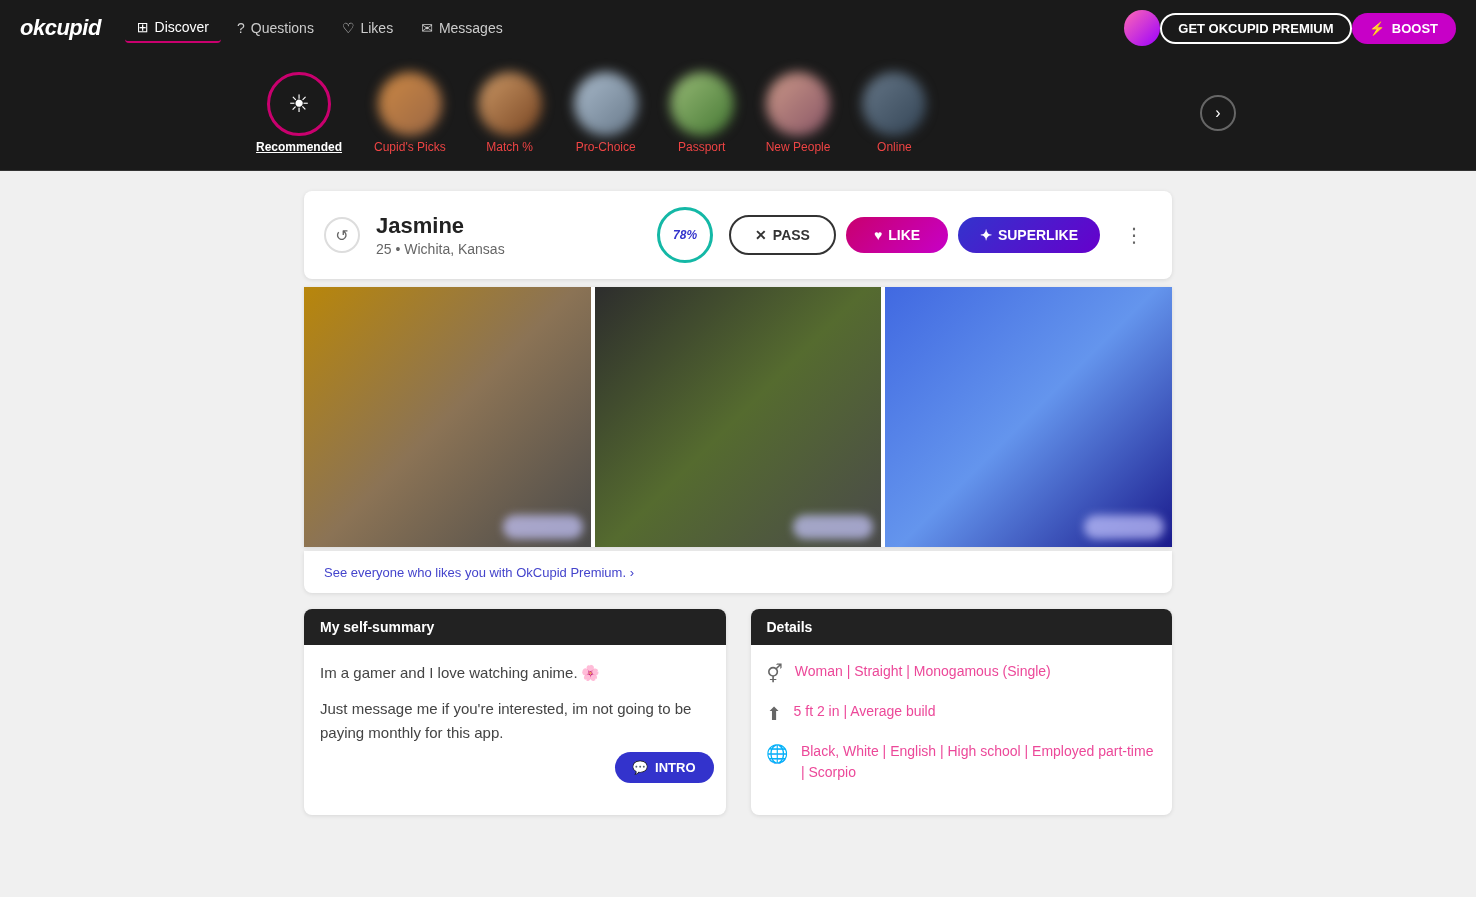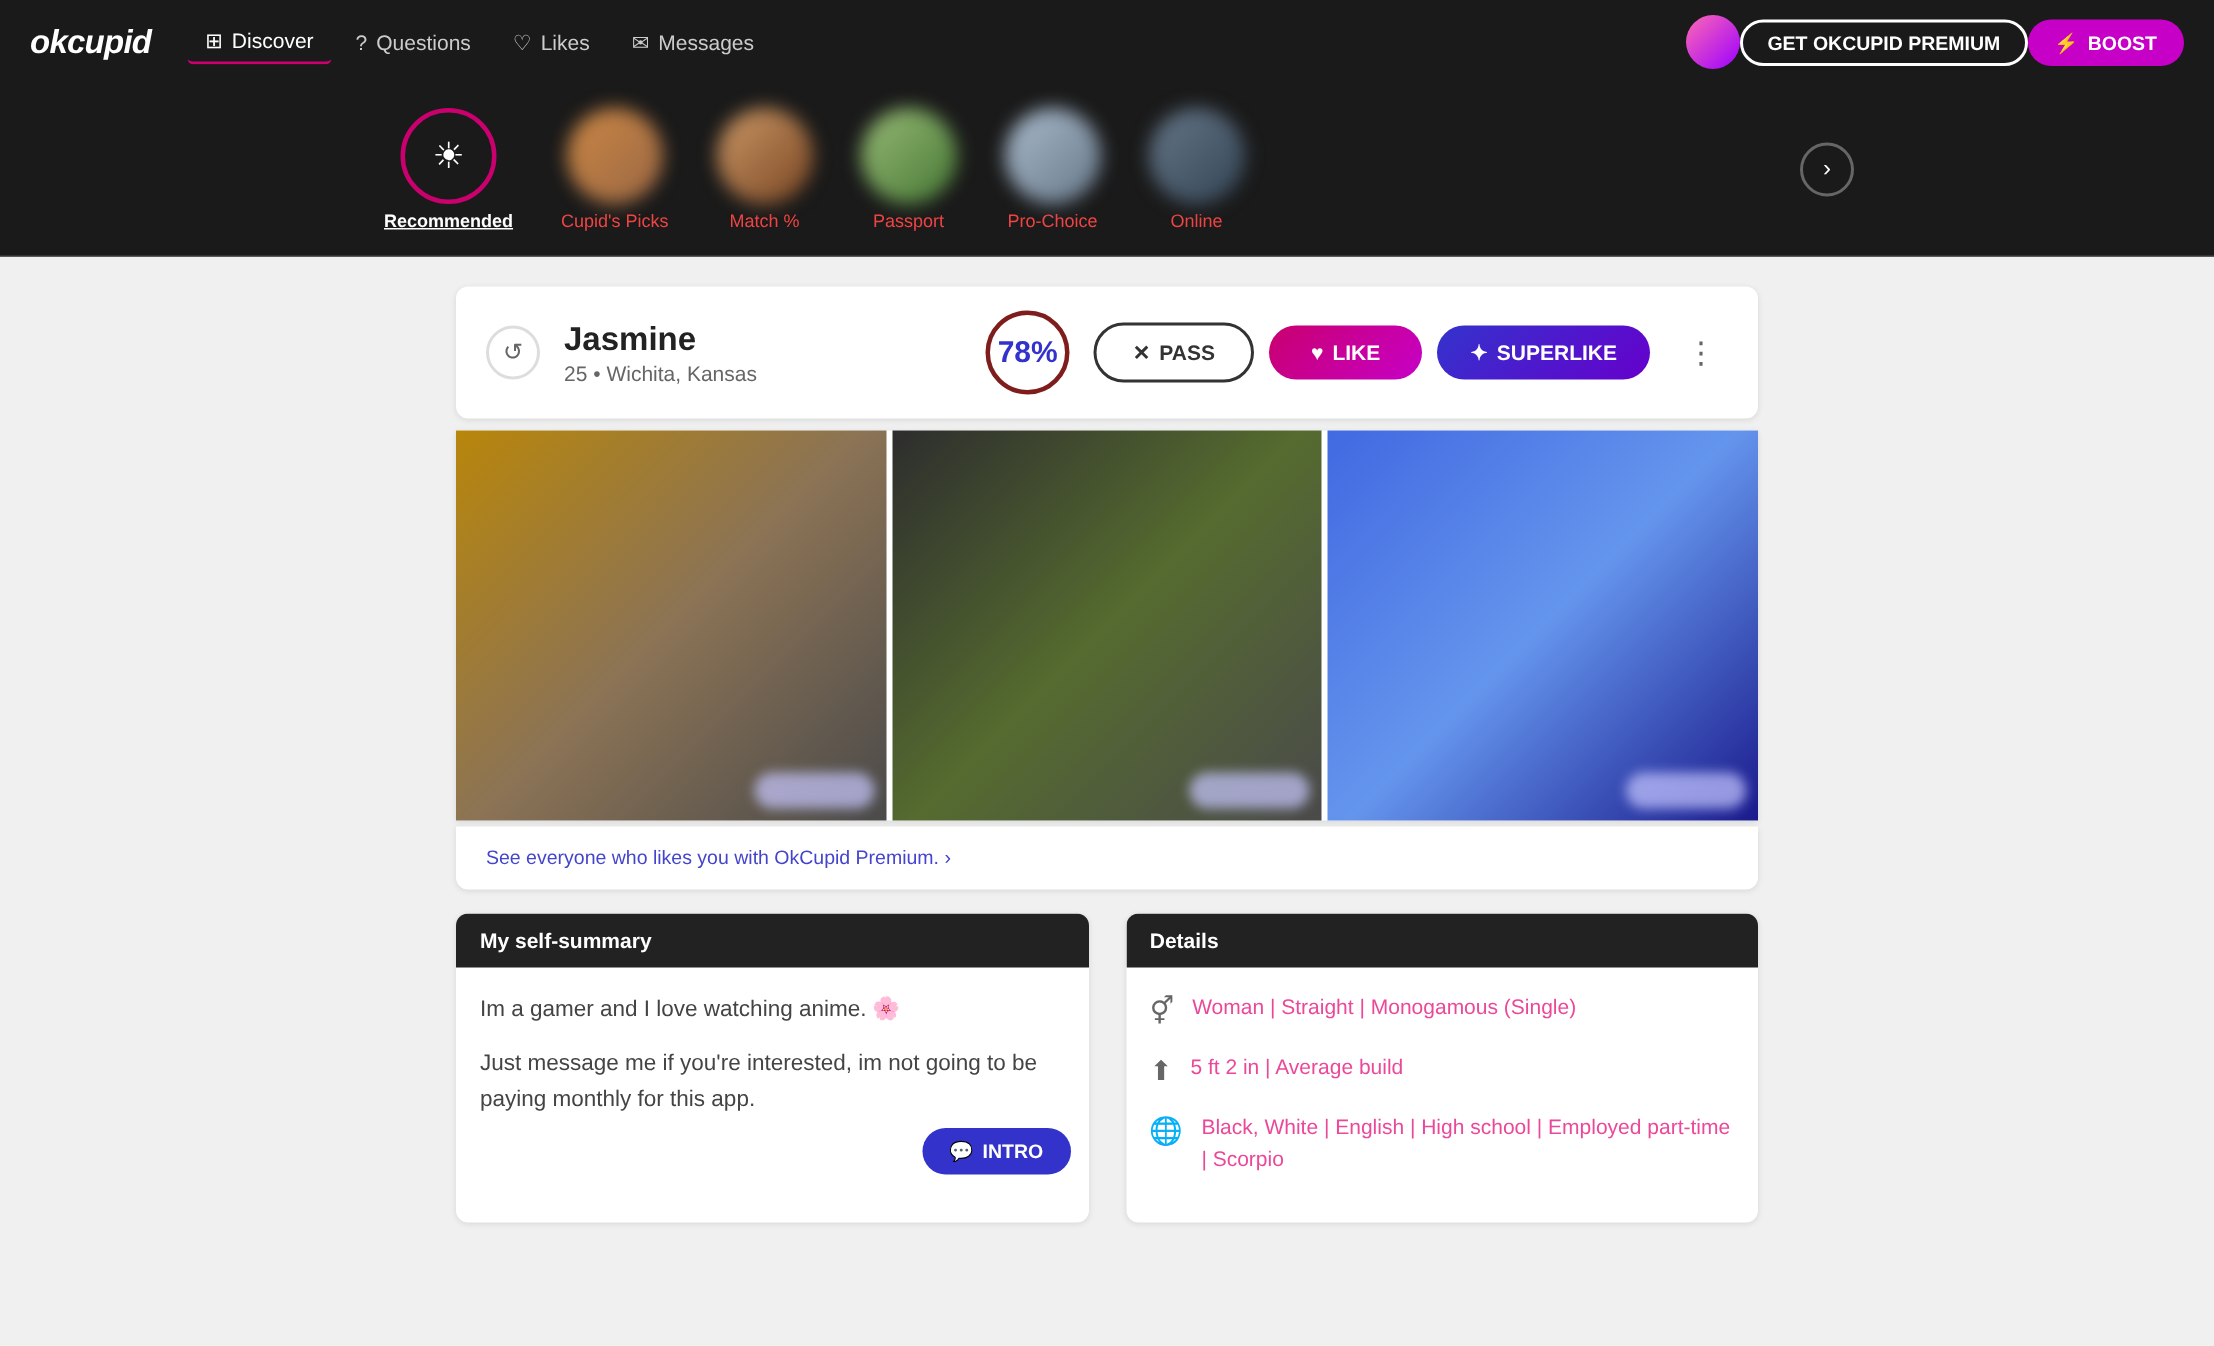--- a/index.html
+++ b/index.html
@@ -192,27 +192,28 @@
     }
     .profile-sub {
       font-size: 14px;
       color: #666;
       margin-top: 2px;
     }
     .match-circle {
       width: 56px;
       height: 56px;
       border-radius: 50%;
-      border: 3px solid #7f1d1d;
+      border: 3px solid #14b8a6;
       display: flex;
       align-items: center;
       justify-content: center;
-      font-size: 20px;
+      font-size: 12px;
       font-weight: 700;
       color: #3333cc;
+      font-style: italic;
     }
     .action-buttons {
       display: flex;
       gap: 10px;
       align-items: center;
     }
     .btn-pass {
       border: 2px solid #333;
       background: white;
       color: #333;
@@ -413,29 +414,33 @@
       <div class="category-thumb blurred" style="background: linear-gradient(135deg, #cc8844, #996644);"></div>
       <span class="category-label">Cupid's Picks</span>
     </div>
 
     <div class="category-item">
       <div class="category-thumb blurred" style="background: linear-gradient(135deg, #cc9966, #774422);"></div>
       <span class="category-label">Match %</span>
     </div>
 
     <div class="category-item">
+      <div class="category-thumb blurred" style="background: linear-gradient(135deg, #aabbcc, #667788);"></div>
+      <span class="category-label">Pro-Choice</span>
+    </div>
+
+    <div class="category-item">
       <div class="category-thumb blurred" style="background: linear-gradient(135deg, #99bb77, #447733);"></div>
       <span class="category-label">Passport</span>
     </div>
 
     <div class="category-item">
-      <div class="category-thumb blurred" style="background: linear-gradient(135deg, #aabbcc, #667788);"></div>
-      <span class="category-label">Pro-Choice</span>
-    </div>
-
+      <div class="category-thumb blurred" style="background: linear-gradient(135deg, #cc9988, #885566);"></div>
+      <span class="category-label">New People</span>
+    </div>
 
     <div class="category-item">
       <div class="category-thumb blurred" style="background: linear-gradient(135deg, #667788, #334455);"></div>
       <span class="category-label">Online</span>
     </div>
   </div>
   <button class="category-next">›</button>
 </div>
 
 <div class="main-content">

